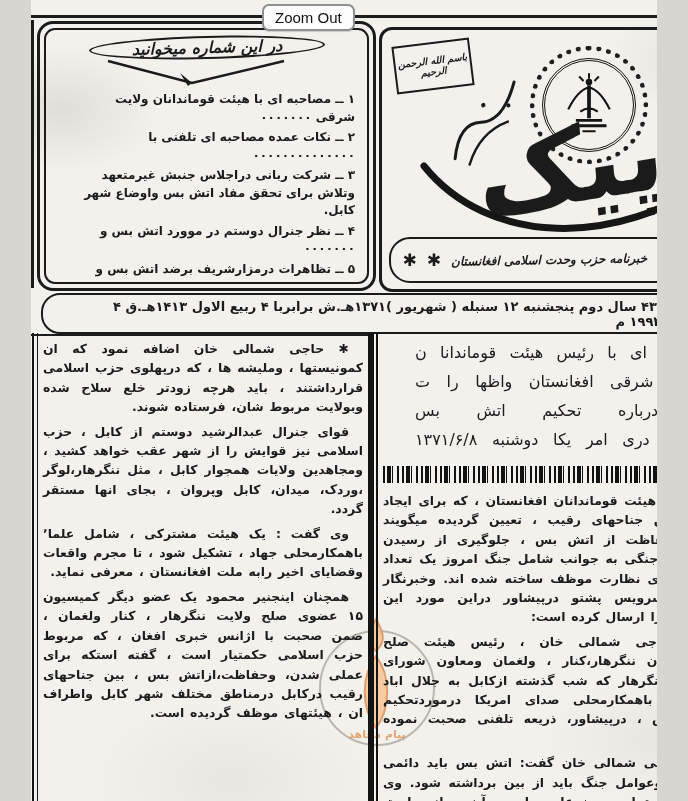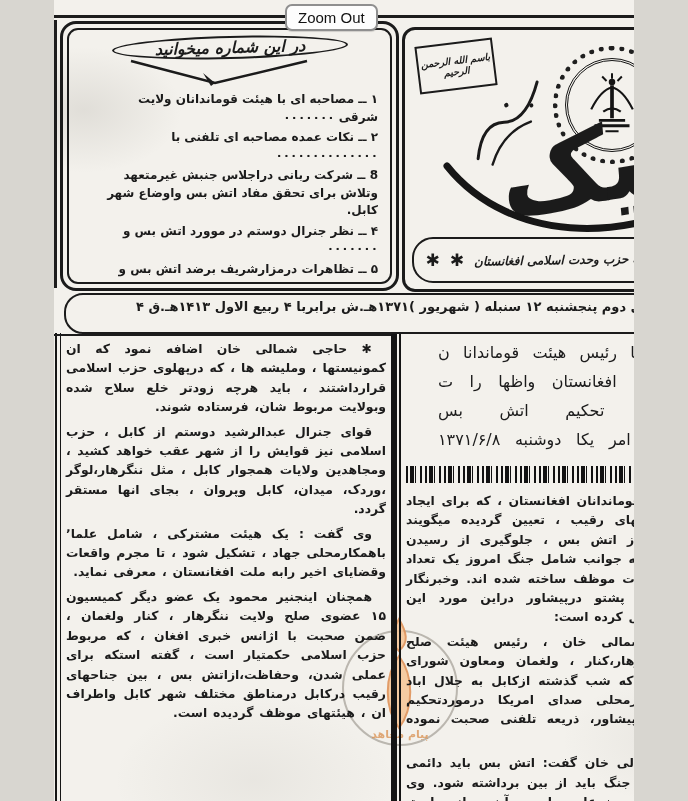--- a/index.html
+++ b/index.html
@@ -1,17 +1,17 @@
 <!DOCTYPE html>
 <html lang="fa"><head>
 <meta charset="utf-8">
 <style>
   html,body{margin:0;padding:0;background:#d8d6d0;}
   .page{
-    position:relative;width:580px;height:801px;margin:0 auto;
+    position:relative;width:626px;height:801px;margin:0 auto;
     background:#f3f1ec;overflow:hidden;color:#1b1b1b;
     font-family:"DejaVu Sans",sans-serif;
   }
   .page::before{ 
     content:"";position:absolute;inset:0;pointer-events:none;z-index:0;
     background:
       radial-gradient(140px 90px at 30px 110px, rgba(110,105,95,.14), transparent 70%),
       radial-gradient(120px 70px at 660px 60px, rgba(110,105,95,.10), transparent 70%),
       radial-gradient(200px 120px at 200px 780px, rgba(110,105,95,.08), transparent 70%),
       radial-gradient(160px 90px at 620px 740px, rgba(110,105,95,.08), transparent 70%);
@@ -108,21 +108,21 @@
       </div>
       <div class="arrow-wrap">
         <svg width="200" height="30" viewBox="0 0 200 30">
           <path d="M12 2 L96 24 L188 2" fill="none" stroke="#1b1b1b" stroke-width="2.5"></path>
           <path d="M96 24 L84 14 L92 27 Z" fill="#1b1b1b"></path>
         </svg>
       </div>
       <div class="contents-list">
         <div class="item">۱ ــ مصاحبه ای با هیئت قوماندانان ولایت شرقی ٠٠٠٠٠٠٠</div>
         <div class="item">۲ ــ نکات عمده مصاحبه ای تلفنی با ٠٠٠٠٠٠٠٠٠٠٠٠٠٠</div>
-        <div class="item">8 ــ شرکت ربانی دراجلاس جنبش غیرمتعهد وتلاش برای تحقق مفاد اتش بس واوضاع شهر کابل.</div>
+        <div class="item">۳ ــ شرکت ربانی دراجلاس جنبش غیرمتعهد وتلاش برای تحقق مفاد اتش بس واوضاع شهر کابل.</div>
         <div class="item">۴ ــ نظر جنرال دوستم در موورد اتش بس و ٠٠٠٠٠٠٠</div>
         <div class="item">۵ ــ تظاهرات درمزارشریف برضد اتش بس و ٠٠٠٠٠٠</div>
         <div class="item">۶ ــ اظهارات مولوی محمدی ودرخواست جنبش ملی اسلامی برای کمک به اوراگان جنگ کابل که در شمال پناه گزیده اند.</div>
       </div>
 
     </div>
   </div>
 
   <div class="masthead">
     <div class="bismillah">باسم الله الرحمن الرحیم</div>

